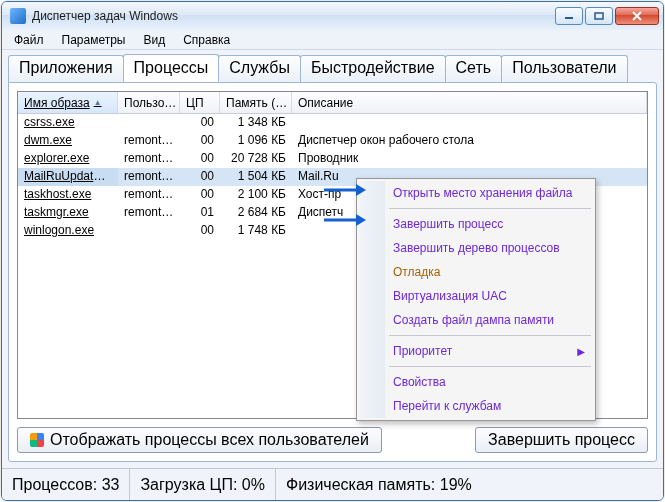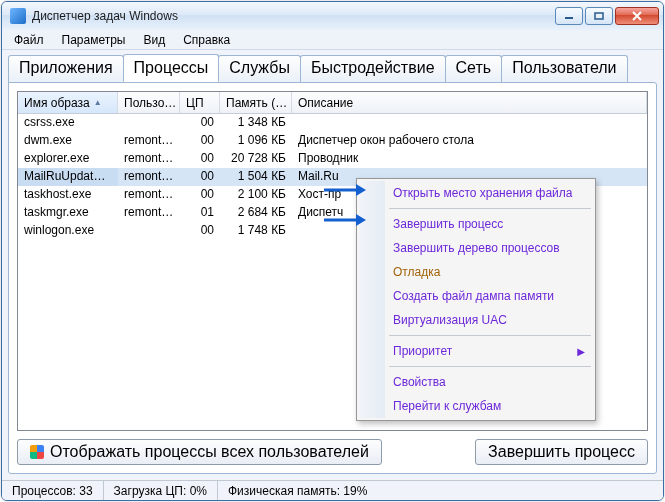--- a/index.html
+++ b/index.html
@@ -161,21 +161,21 @@
   .lv-row.selected .lv-cell:first-child {
     background: #c8dcf2;
   }
   .lv-cell {
     padding: 1px 6px;
     overflow: hidden;
     white-space: nowrap;
     text-overflow: ellipsis;
   }
   .lv-cell.num { text-align: right; }
-  .c0 { width: 100px; }
+  .c0 { width: 100px; text-decoration: underline; }
   .c1 { width: 62px; }
   .c2 { width: 40px; text-align: right;}
   .c3 { width: 72px; text-align: right;}
   .c4 { flex: 1; }
   .bottom-buttons {
     display: flex;
     justify-content: space-between;
     margin-top: 8px;
   }
   .btn {
@@ -188,26 +188,26 @@
     align-items: center;
     gap: 6px;
   }
   .btn .shield {
     width: 14px; height: 14px;
     background:
       conic-gradient(#3b82f6 0 90deg,#ef4444 90deg 180deg,#10b981 180deg 270deg,#f59e0b 270deg 360deg);
     border-radius: 2px;
   }
   .statusbar {
-    height: 20px;
+    height: 32px;
     border-top: 1px solid #c0c8d2;
     background: #f0f4fa;
     display: flex;
     align-items: center;
-    font-size: 12px;
+    font-size: 16px;
   }
   .status-part {
     padding: 2px 10px;
     border-right: 1px solid #c0c8d2;
     height: 100%;
     display: flex;
     align-items: center;
   }
   .status-part:last-child { border-right: none; flex:1; }
 
@@ -393,22 +393,22 @@
   </div>
 </div>
 
 <div class="ctxmenu">
   <div class="gutter"></div>
   <div class="ctx-item">Открыть место хранения файла</div>
   <div class="ctx-sep"></div>
   <div class="ctx-item">Завершить процесс</div>
   <div class="ctx-item">Завершить дерево процессов</div>
   <div class="ctx-item disabled">Отладка</div>
+  <div class="ctx-item">Виртуализация UAC</div>
   <div class="ctx-item">Создать файл дампа памяти</div>
-  <div class="ctx-item">Виртуализация UAC</div>
   <div class="ctx-sep"></div>
   <div class="ctx-item">
     <span>Приоритет</span>
     <span class="sub-arrow">▶</span>
   </div>
   <div class="ctx-sep"></div>
   <div class="ctx-item">Свойства</div>
   <div class="ctx-item">Перейти к службам</div>
 </div>
 

